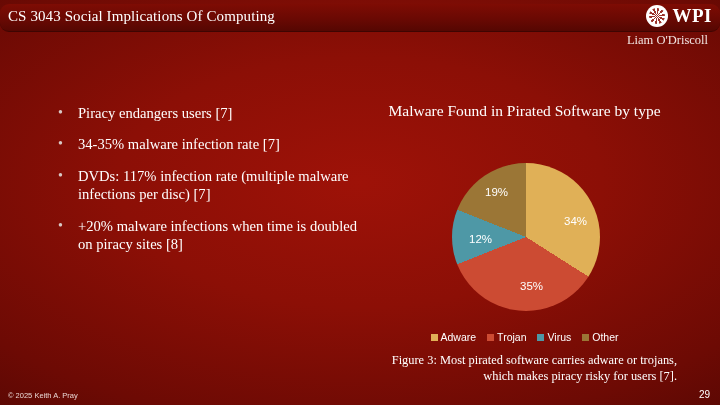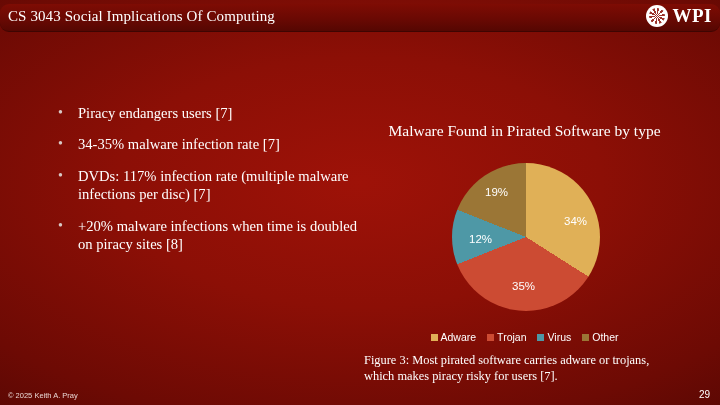--- a/index.html
+++ b/index.html
@@ -114,42 +114,41 @@
   
   #chart-title {
     position: absolute;
     left: 382px;
     top: 101px;
     width: 285px;
     text-align: center;
     font-size: 15.5px;
     line-height: 1.3;
     color: #ffffff;
-    margin-top: 20px;
   }
   #pie-wrap {
     position: absolute;
     left: 452px;
     top: 163px;
     width: 148px;
     height: 148px;
   }
   #pie {
     width: 148px;
     height: 148px;
     border-radius: 50%;
   }
   .slice-label {
     position: absolute;
     font-size: 11.5px;
     color: #ffffff;
     font-family: "Liberation Sans", sans-serif;
   }
   #lbl-adware { left: 112px; top: 52px; }
-  #lbl-trojan { left: 60px; top: 117px; }
+  #lbl-trojan { left: 68px; top: 117px; }
   #lbl-virus  { left: 17px; top: 70px; }
   #lbl-other  { left: 33px; top: 23px; }
 
   #legend {
     position: absolute;
     left: 382px;
     top: 331px;
     width: 285px;
     display: flex;
     justify-content: center;
@@ -164,24 +163,24 @@
     gap: 3px;
     white-space: nowrap;
   }
   .swatch {
     width: 7px;
     height: 7px;
     display: inline-block;
   }
   #figure-caption {
     position: absolute;
-    left: 364px;
+    left: 372px;
     top: 352px;
     width: 305px;
-    text-align: left;
+    text-align: right;
     font-size: 12.4px;
     line-height: 1.32;
     color: #ffffff;
   }
   
   #copyright {
     position: absolute;
     left: 8px;
     bottom: 5px;
     font-size: 7.5px;
@@ -204,20 +203,21 @@
 <div id="slide">
 
   <div id="header-bar">
     <div id="course-title">CS 3043 Social Implications Of Computing</div>
     <div id="wpi-logo">
       <span id="wpi-seal"></span>
       <span id="wpi-text">WPI</span>
     </div>
   </div>
 
+  <div id="author">Liam O'Driscoll</div>
 
 
   <div id="bullets">
     <div class="bullet">
       <span class="dot">•</span>
       <span class="btext">Piracy endangers users [7]</span>
     </div>
     <div class="bullet">
       <span class="dot">•</span>
       <span class="btext">34-35% malware infection rate [7]</span>

